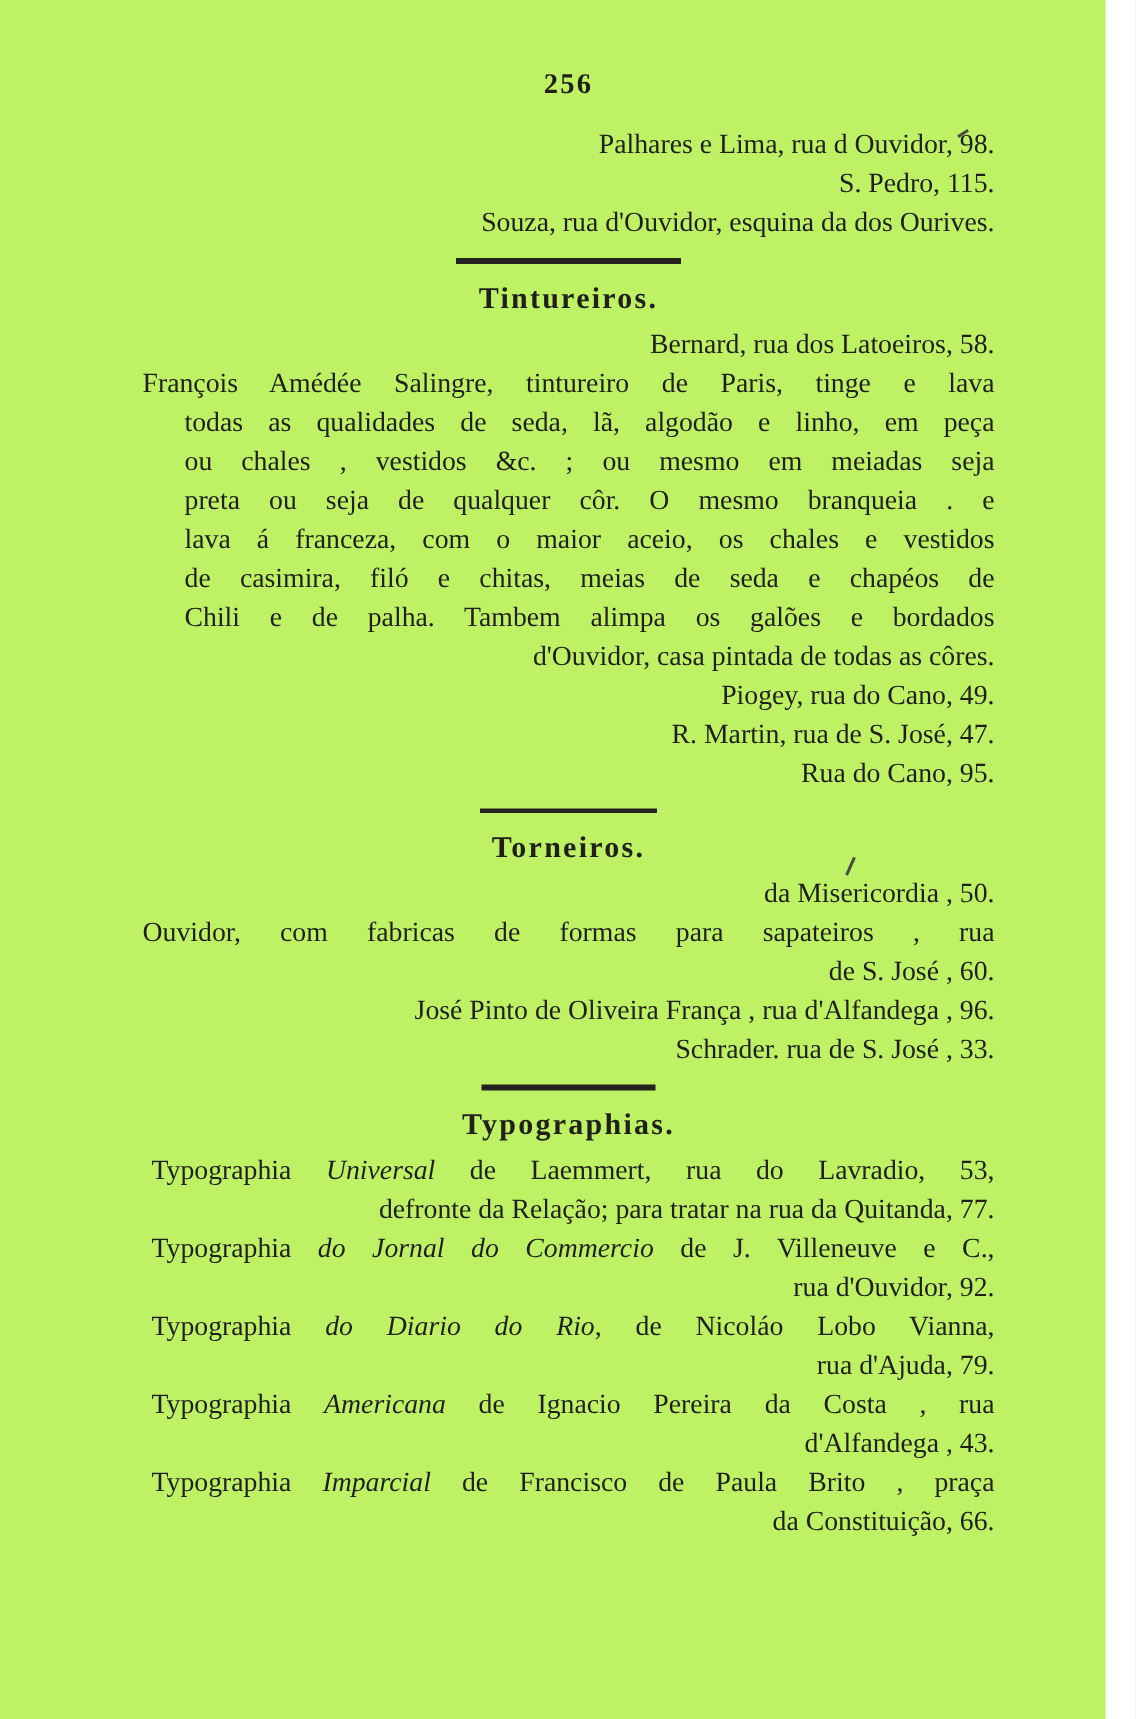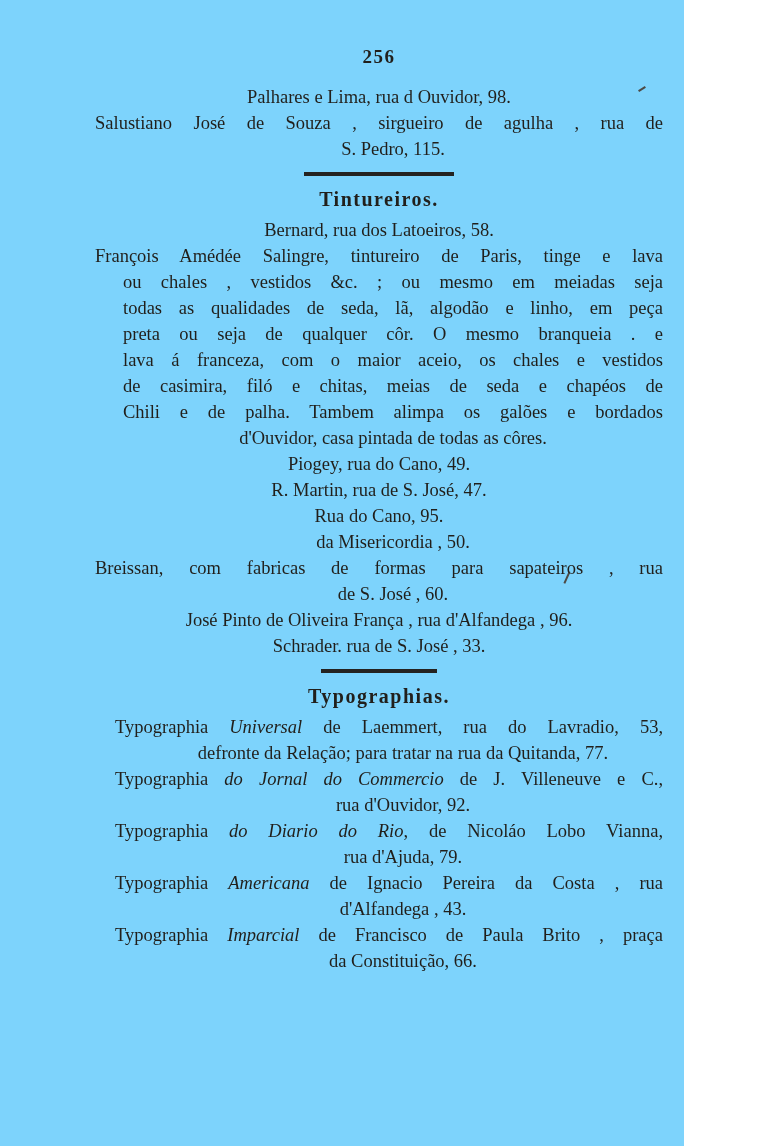--- a/index.html
+++ b/index.html
@@ -1,19 +1,19 @@
 <!DOCTYPE html>
 <html><head>
 <meta charset="utf-8">
 <style>
   html,body{margin:0;padding:0;background:#ffffff;}
   .page{
     position:relative;
-    width:684px;height:1146px;
-    background:#7dd3fc;
+    width:737px;height:1146px;
+    background:#bef264;
     overflow:hidden;
     font-family:"Liberation Serif","DejaVu Serif",serif;
     color:#211f1b;
   }
   .content{
     position:absolute;
     left:95px;top:44px;
     width:568px;
   }
   .pagenum{
@@ -21,21 +21,21 @@
     font-weight:bold;
     font-size:19px;
     letter-spacing:1.5px;
     line-height:26px;
     margin:0 0 14px 0;
   }
   p.line{
     margin:0;
     font-size:18.5px;
     line-height:26px;
-    text-align:center;
+    text-align:right;
   }
   p.j{
     text-align:justify;
     text-align-last:justify;
   }
   p.cont{ padding-left:28px; }
   .sechead{ margin:10px 0 4px 0; }
   .rule{
     height:3px;
     background:#242220;
@@ -45,63 +45,67 @@
   .rule.w2{ width:118px; }
   .rule.w3{ width:116px; height:4px; }
   h2.title{
     margin:0;
     text-align:center;
     font-size:20px;
     font-weight:bold;
     letter-spacing:1.5px;
     line-height:28px;
   }
-  .sec-typo p.line{ margin-left:20px; }
+  .sec-typo p.line{ margin-left:6px; }
   em.tname{ font-style:italic; }
   .artifact{
     position:absolute;
     background:#4d4a45;
   }
   .a1{ top:88px;left:638px;width:8px;height:2px;transform:rotate(-32deg); }
   .a2{ top:571px;left:566px;width:2px;height:13px;transform:rotate(24deg); }
 </style>
 </head>
 <body>
 
 <div class="page">
   <div class="artifact a1"></div>
   <div class="artifact a2"></div>
 
   <div class="content">
 
     <div class="pagenum">256</div>
 
     <p class="line">Palhares e Lima, rua d Ouvidor, 98.</p>
-    <p class="line j">Salustiano José de Souza , sirgueiro de agulha , rua de</p>
     <p class="line cont">S. Pedro, 115.</p>
+    <p class="line">Souza, rua d'Ouvidor, esquina da dos Ourives.</p>
 
     <div class="sechead">
       <div class="rule w1"></div>
       <h2 class="title">Tintureiros.</h2>
     </div>
     <p class="line">Bernard, rua dos Latoeiros, 58.</p>
     <p class="line j">François Amédée Salingre, tintureiro de Paris, tinge e lava</p>
+    <p class="line cont j">todas as qualidades de seda, lã, algodão e linho, em peça</p>
     <p class="line cont j">ou chales , vestidos &amp;c. ; ou mesmo em meiadas seja</p>
-    <p class="line cont j">todas as qualidades de seda, lã, algodão e linho, em peça</p>
     <p class="line cont j">preta ou seja de qualquer côr. O mesmo branqueia . e</p>
     <p class="line cont j">lava á franceza, com o maior aceio, os chales e vestidos</p>
     <p class="line cont j">de casimira, filó e chitas, meias de seda e chapéos de</p>
     <p class="line cont j">Chili e de palha. Tambem alimpa os galões e bordados</p>
     <p class="line cont">d'Ouvidor, casa pintada de todas as côres.</p>
     <p class="line">Piogey, rua do Cano, 49.</p>
     <p class="line">R. Martin, rua de S. José, 47.</p>
     <p class="line">Rua do Cano, 95.</p>
 
+    <div class="sechead">
+      <div class="rule w2"></div>
+      <h2 class="title">Torneiros.</h2>
+    </div>
     <p class="line cont">da Misericordia , 50.</p>
-    <p class="line j">Breissan, com fabricas de formas para sapateiros , rua</p>
+    <p class="line j">Ouvidor, com fabricas de formas para sapateiros , rua</p>
     <p class="line cont">de S. José , 60.</p>
     <p class="line">José Pinto de Oliveira França , rua d'Alfandega , 96.</p>
     <p class="line">Schrader. rua de S. José , 33.</p>
 
     <div class="sechead">
       <div class="rule w3"></div>
       <h2 class="title">Typographias.</h2>
     </div>
     <div class="sec-typo">
       <p class="line j"><span>Typographia </span><em class="tname">Universal</em><span> de Laemmert, rua do Lavradio, 53,</span></p>

